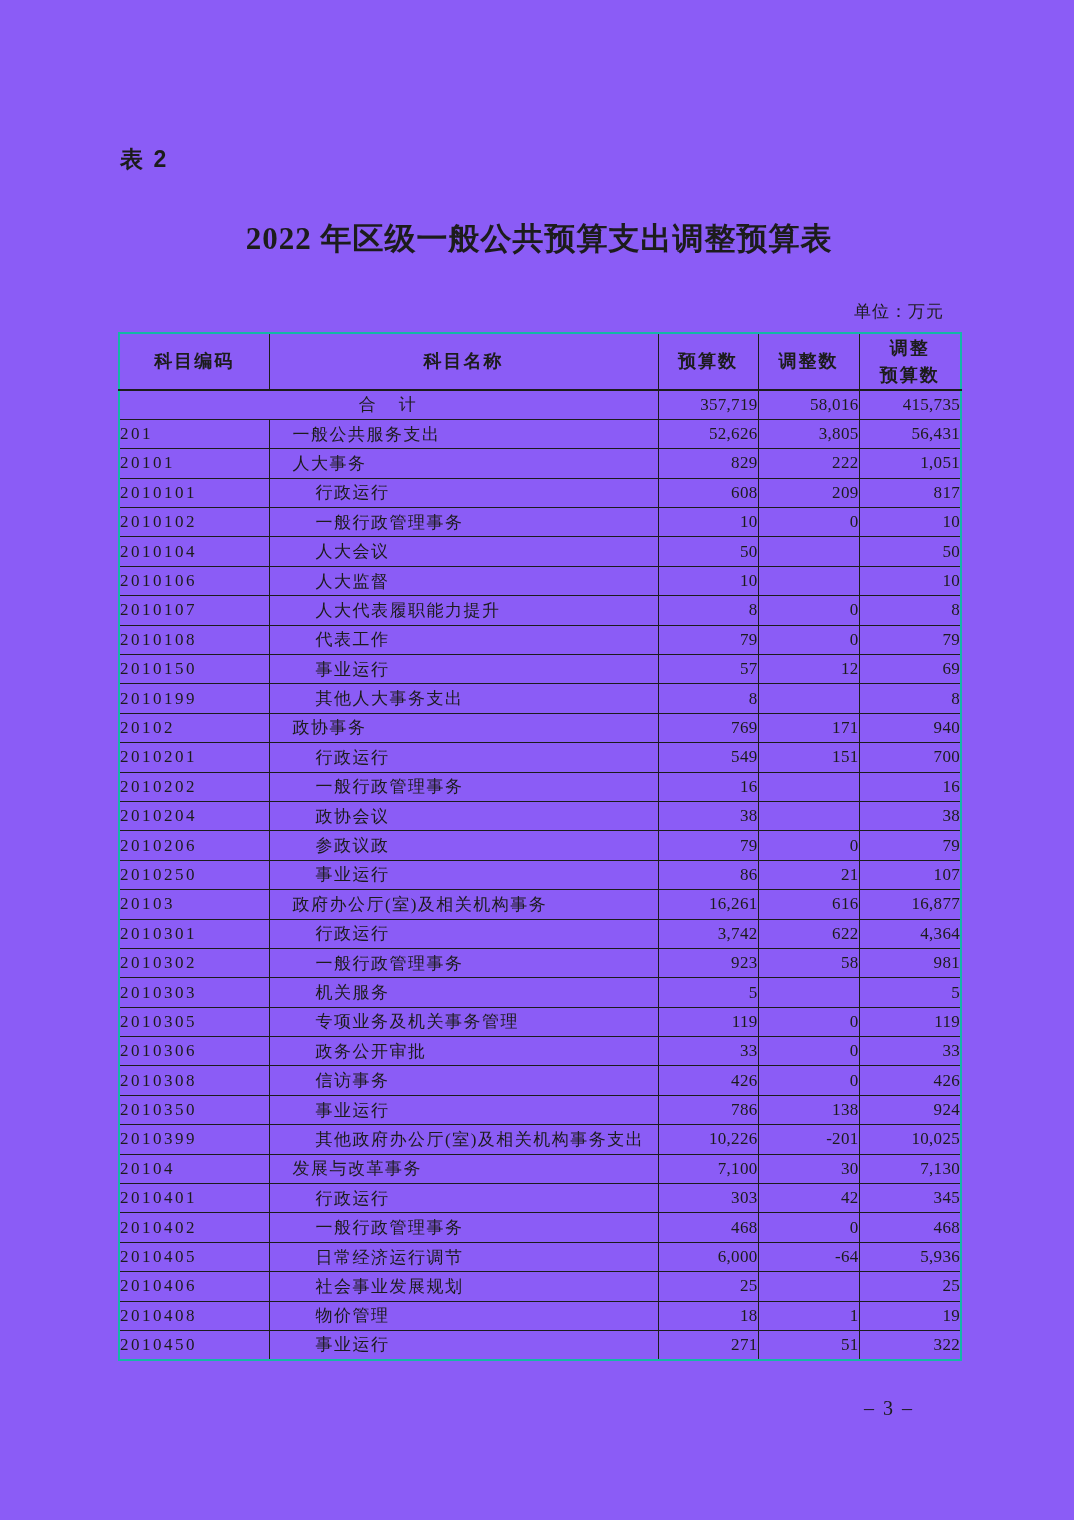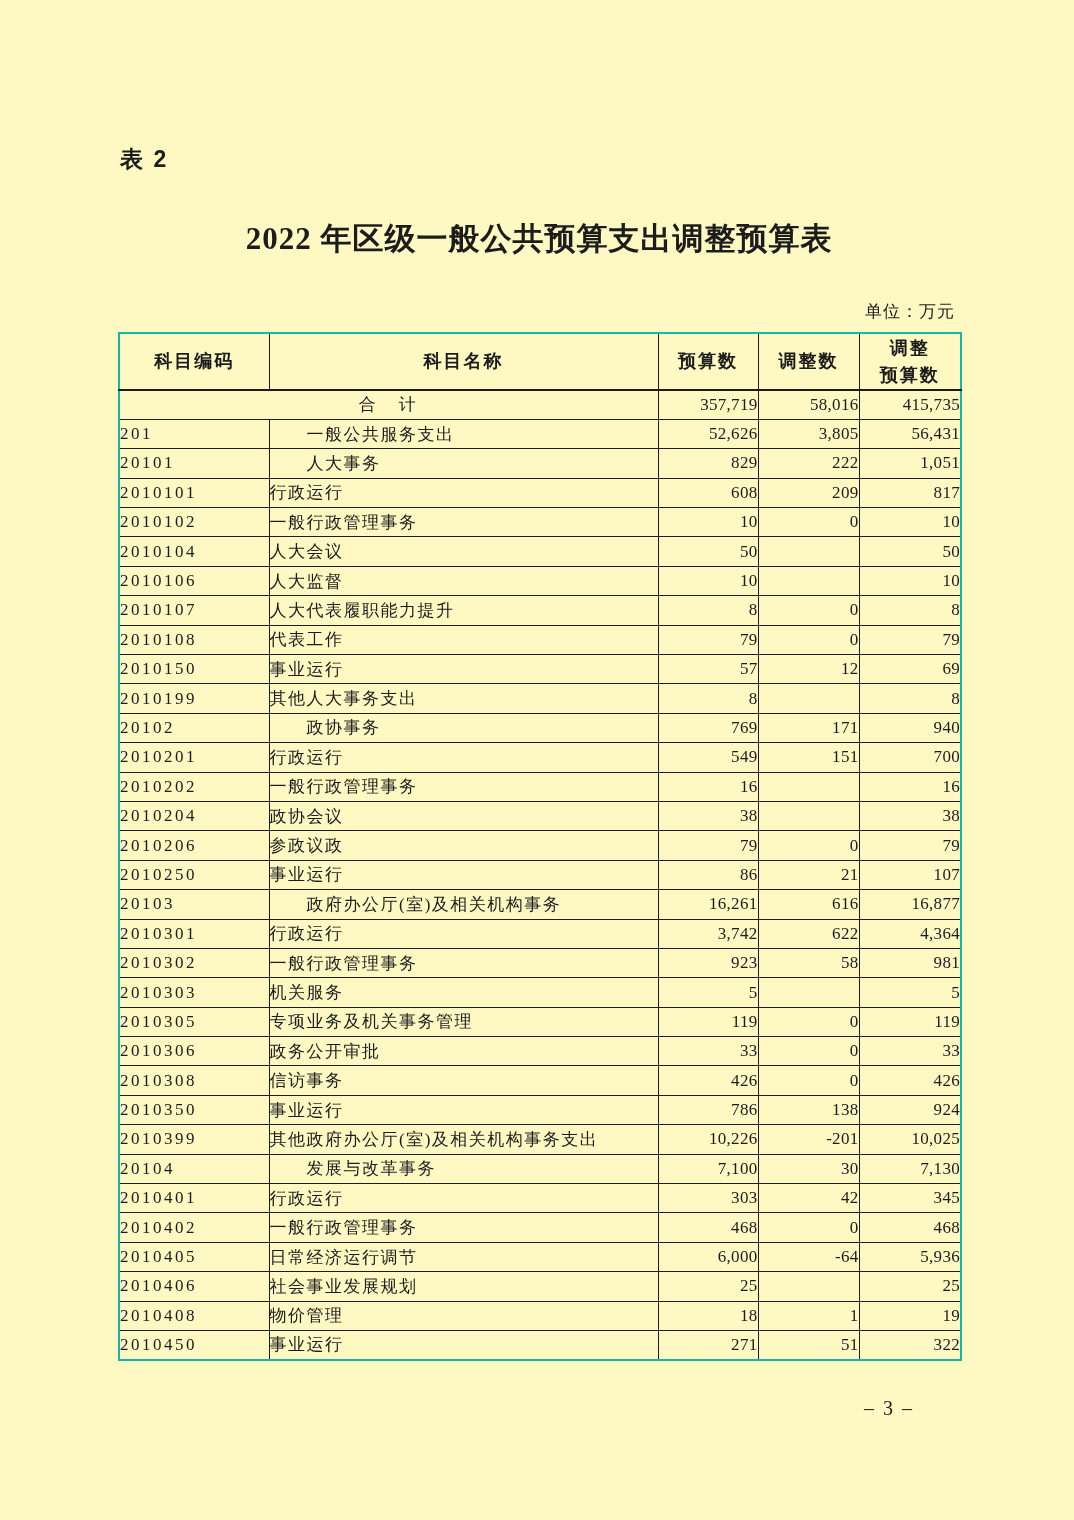--- a/index.html
+++ b/index.html
@@ -1,21 +1,21 @@
 <!DOCTYPE html>
 <html><head>
 <meta charset="utf-8">
 <style>
   html, body { margin: 0; padding: 0; background: #888; }
   .page {
     position: relative;
     width: 1074px;
     height: 1520px;
     margin: 0 auto;
-    background: #fef9c3;
+    background: #8b5cf6;
     color: #1c1c1c;
     font-family: "Liberation Serif", "DejaVu Serif", serif;
     overflow: hidden;
   }
   .table-label {
     position: absolute;
     left: 120px;
     top: 144px;
     font-family: "Liberation Sans", "DejaVu Sans", sans-serif;
     font-weight: bold;
@@ -28,21 +28,21 @@
     top: 218px;
     width: 842px;
     text-align: center;
     font-weight: bold;
     font-size: 31px;
     letter-spacing: 1px;
     white-space: nowrap;
   }
   .unit-note {
     position: absolute;
-    right: 119px;
+    right: 130px;
     top: 300px;
     font-size: 17px;
     letter-spacing: 1px;
   }
   table.budget {
     position: absolute;
     left: 118px;
     top: 332px;
     width: 842px;
     border-collapse: collapse;
@@ -63,22 +63,22 @@
     font-size: 18px;
     letter-spacing: 2px;
     text-align: center;
     line-height: 1.45;
     border-bottom: 2px solid #1c1c1c;
   }
   table.budget tbody tr { height: 29.4px; }
   table.budget tbody td { font-size: 17px; }
   td.code { text-align: left; padding-left: 9px; letter-spacing: 2.5px; }
   td.name { text-align: left; letter-spacing: 1.5px; }
-  td.name.indent-1 { padding-left: 37px; }
-  td.name.indent-2 { }
+  td.name.indent-1 { padding-left: 23px; }
+  td.name.indent-2 { padding-left: 46px; }
   td.num { text-align: right; padding-right: 11px; letter-spacing: 0.3px; }
   td.total-name { text-align: center; letter-spacing: 3px; font-size: 18px; margin-top: 16px; }
   .page-number {
     position: absolute;
     left: 839px;
     top: 1397px;
     width: 100px;
     text-align: center;
     font-size: 20px;
     letter-spacing: 2px;

